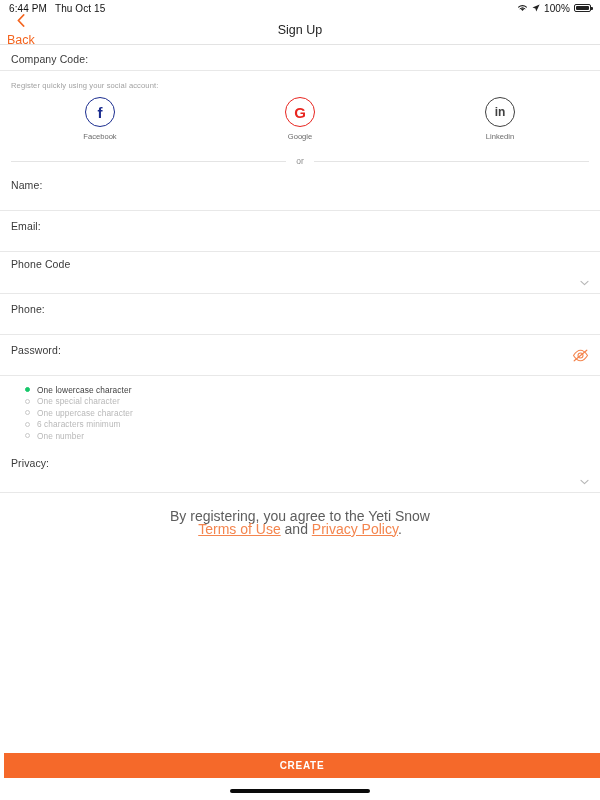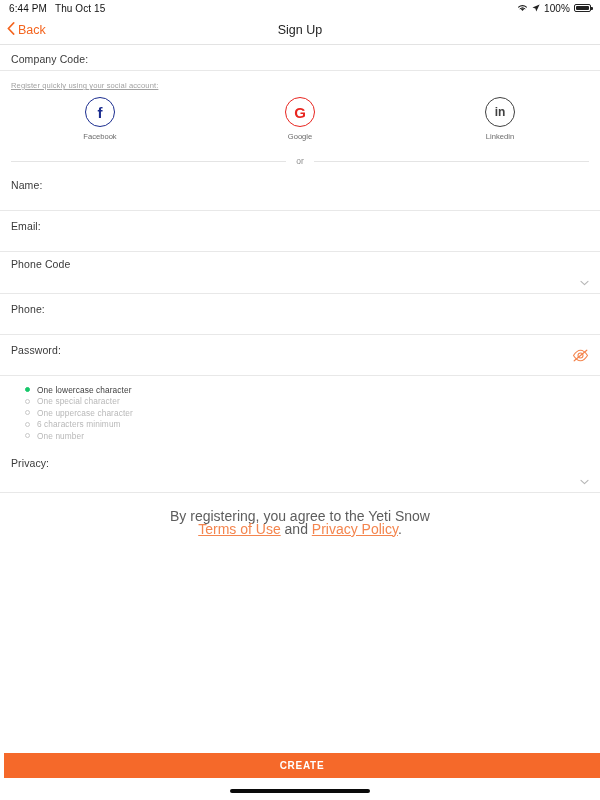--- a/index.html
+++ b/index.html
@@ -29,21 +29,21 @@
   }
   .batt i { display:block; height:100%; width:100%; background:#222; border-radius:1px; }
 
   
   .navbar {
     height:29px; position:relative; display:flex; align-items:center;
     border-bottom:1px solid #e3e3e3; background:#fff;
   }
   .back-btn {
     display:flex; align-items:center; gap:3px;
-    padding-left:7px; color:#f4641e; font-size:12.5px; cursor:pointer;
+    padding-left:7px; color:#f4641e; font-size:12.5px; cursor:pointer;flex-direction:column;
   }
   .back-chevron { display:block; }
   .nav-title {
     position:absolute; left:0; right:0; text-align:center;
     font-size:12.5px; color:#222; pointer-events:none;
   }
 
   
   .field {
     position:relative; padding:0 11px;
@@ -60,21 +60,21 @@
   .f-password { height:41px; padding-top:9px; }
   .f-timezone { height:42px; padding-top:6px; }
 
   .chevron-down {
     position:absolute; right:11px; bottom:7px; width:9px; height:6px;
   }
   .chevron-down svg { display:block; }
 
   
   .social-hint {
-    padding:10px 11px 0 11px; font-size:7.6px; color:#a2a2a2; letter-spacing:.1px;text-decoration:underline;
+    padding:10px 11px 0 11px; font-size:7.6px; color:#a2a2a2; letter-spacing:.1px;
   }
   .social-row {
     display:flex; padding:7px 0 0 0; height:58px;
   }
   .social-item {
     flex:1; display:flex; flex-direction:column; align-items:center; gap:5px; cursor:pointer;
   }
   .social-circle {
     width:30px; height:30px; border-radius:50%;
     border:1.6px solid currentColor;

